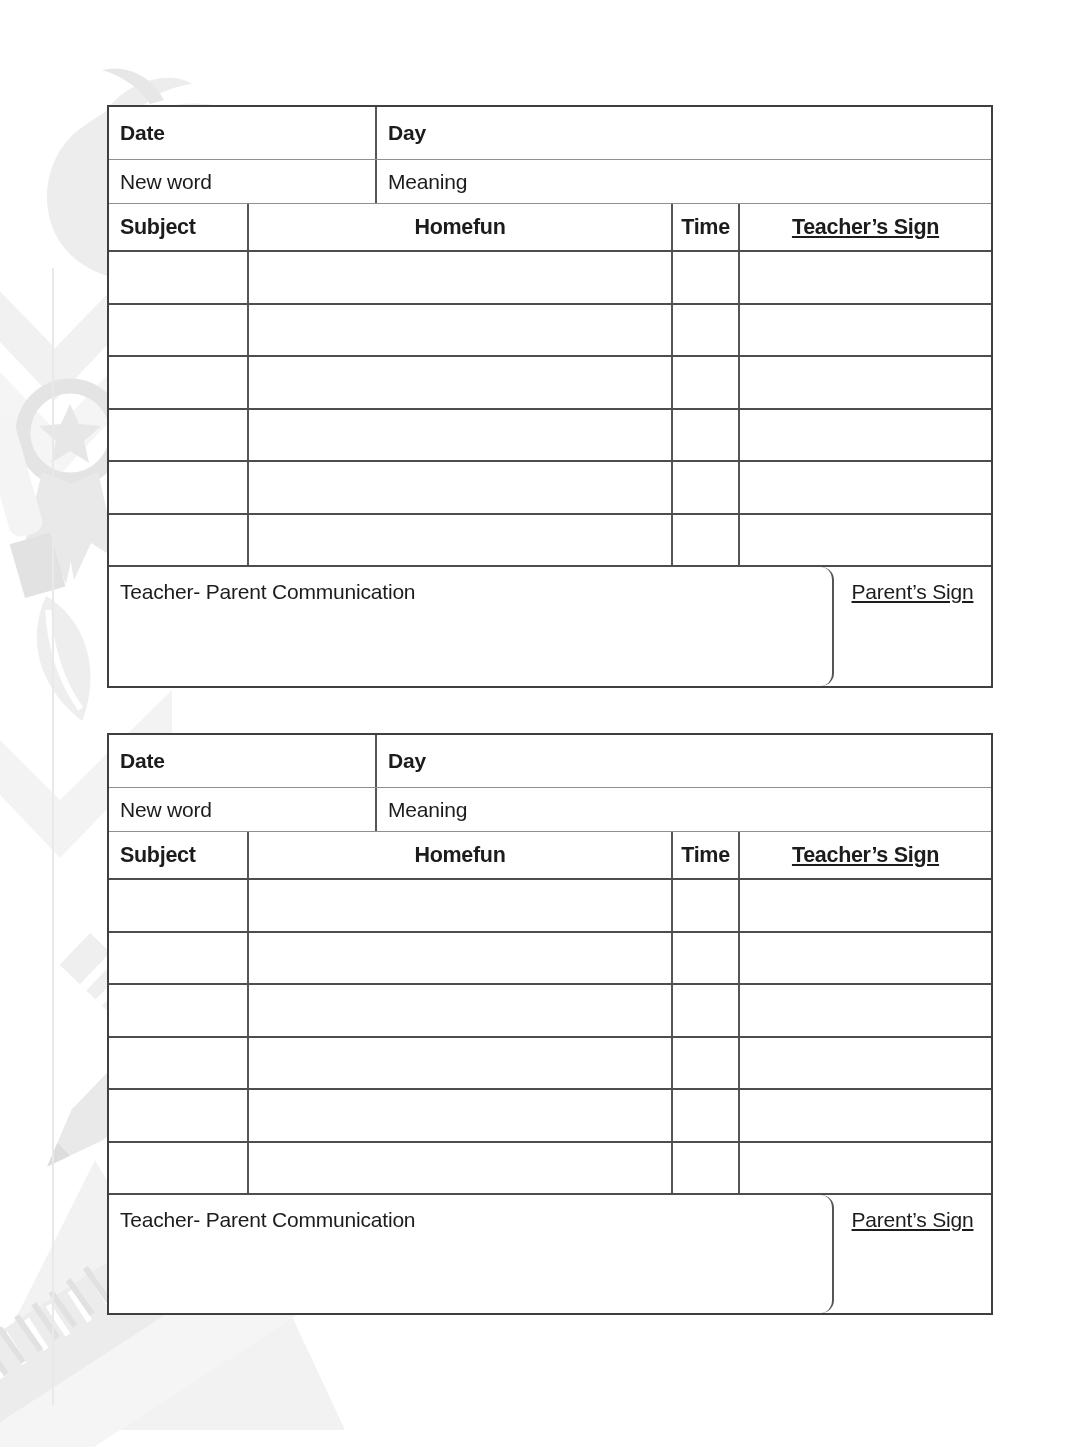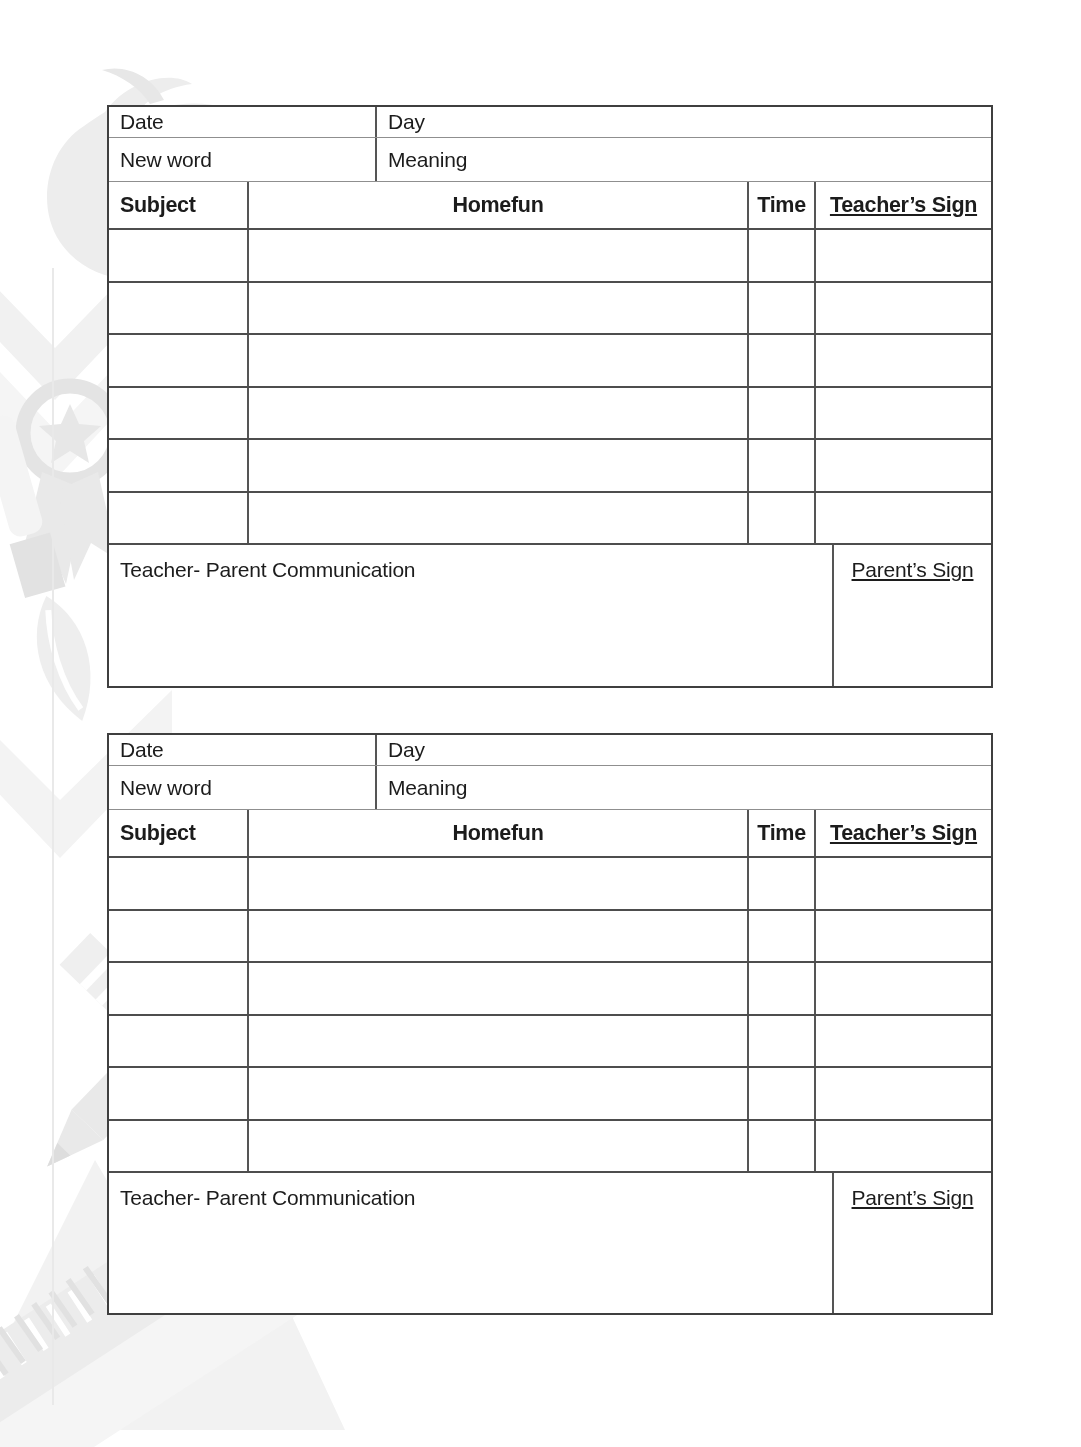--- a/index.html
+++ b/index.html
@@ -14,43 +14,43 @@
   .diary-table {
     position:absolute; left:107px; width:886px;
     background:#ffffff; border:2px solid #3f3f3f;
     box-sizing:border-box; z-index:1;
     display:flex; flex-direction:column;
   }
   .t1 { top:105px; height:583px; }
   .t2 { top:733px; height:582px; }
 
   .row { display:flex; box-sizing:border-box; flex:0 0 auto; }
-  .rA { height:31px; border-bottom:1px solid #8f8f8f; }
+  .rA { height:53px; border-bottom:1px solid #8f8f8f;font-weight:bold; }
   .rB { height:44px; border-bottom:1px solid #8f8f8f; }
   .rC { height:48px; border-bottom:2px solid #4d4d4d; }
   .rE { height:52.5px; border-bottom:2px solid #4d4d4d; }
   .rD { flex:1 1 auto; }
 
   .cell {
     box-sizing:border-box; display:flex; align-items:center;
     padding-left:11px; overflow:hidden;
   }
   .v { border-right:2px solid #555; }
   .c-wide   { width:268px; }   
   .c-rest   { flex:1; }
   .c-subj   { width:140px; }
-  .c-home   { width:500px; }
+  .c-home   { width:424px; }
   .c-time   { width:67px; }
   .c-sign   { flex:1;text-decoration:underline; }
   .c-comm   { width:725px; }
 
   .lbl  { font-size:21px; letter-spacing:-0.2px; }
   .hdr  { font-weight:bold; font-size:21.5px; letter-spacing:-0.3px; }
   .center { justify-content:center; padding-left:0; }
-  .top    { align-items:flex-start; padding-top:13px; }
+  .top    { align-items:flex-start; padding-top:13px;border-radius:13px; }
 </style>
 </head>
 <body>
 
 <div class="page">
 
   <svg class="watermark" width="1081" height="1447" viewBox="0 0 1081 1447" aria-hidden="true">
 
     <g>
       <path fill="#ededed" d="M105 112 C128 80 170 70 192 84 C162 88 142 102 136 118

